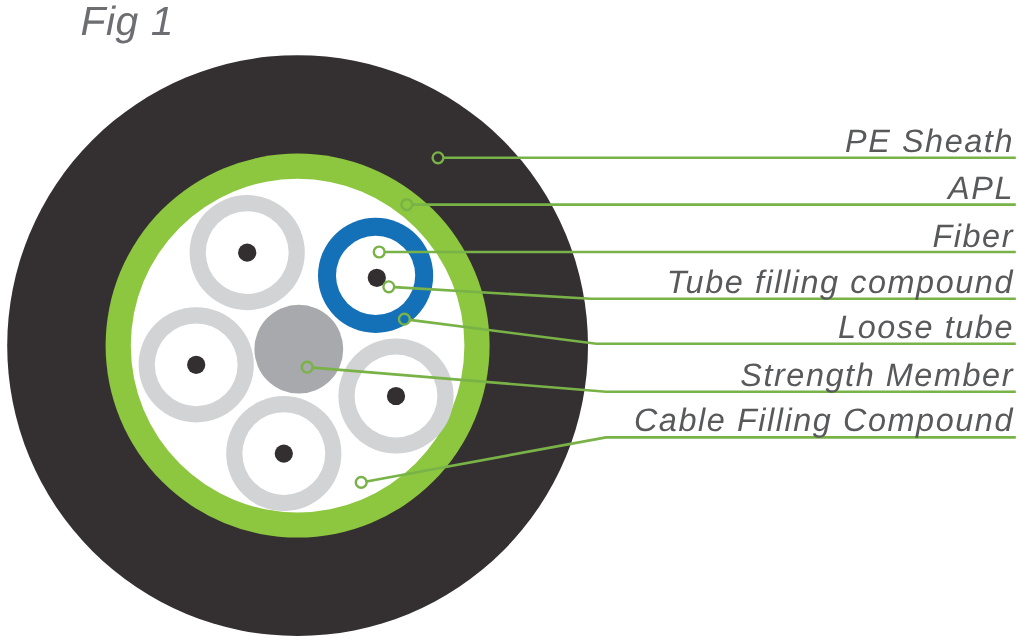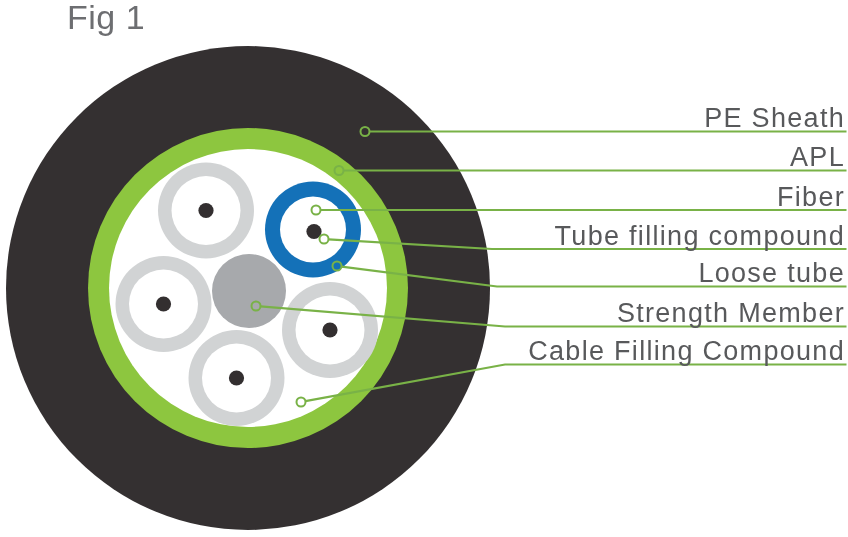--- a/index.html
+++ b/index.html
@@ -7,20 +7,21 @@
     padding: 0;
     background: #ffffff;
   }
   .stage {
     position: relative;
     width: 848px;
     height: 537px;
     background: #ffffff;
     overflow: hidden;
     font-family: "Liberation Sans", sans-serif;
+    font-style: italic;
   }
   svg { display: block; }
   .fig-title {
     font-family: "Liberation Sans", sans-serif;
     font-size: 34px;
     letter-spacing: 0.5px;
   }
   .callout-label {
     font-family: "Liberation Sans", sans-serif;
     font-size: 27px;

